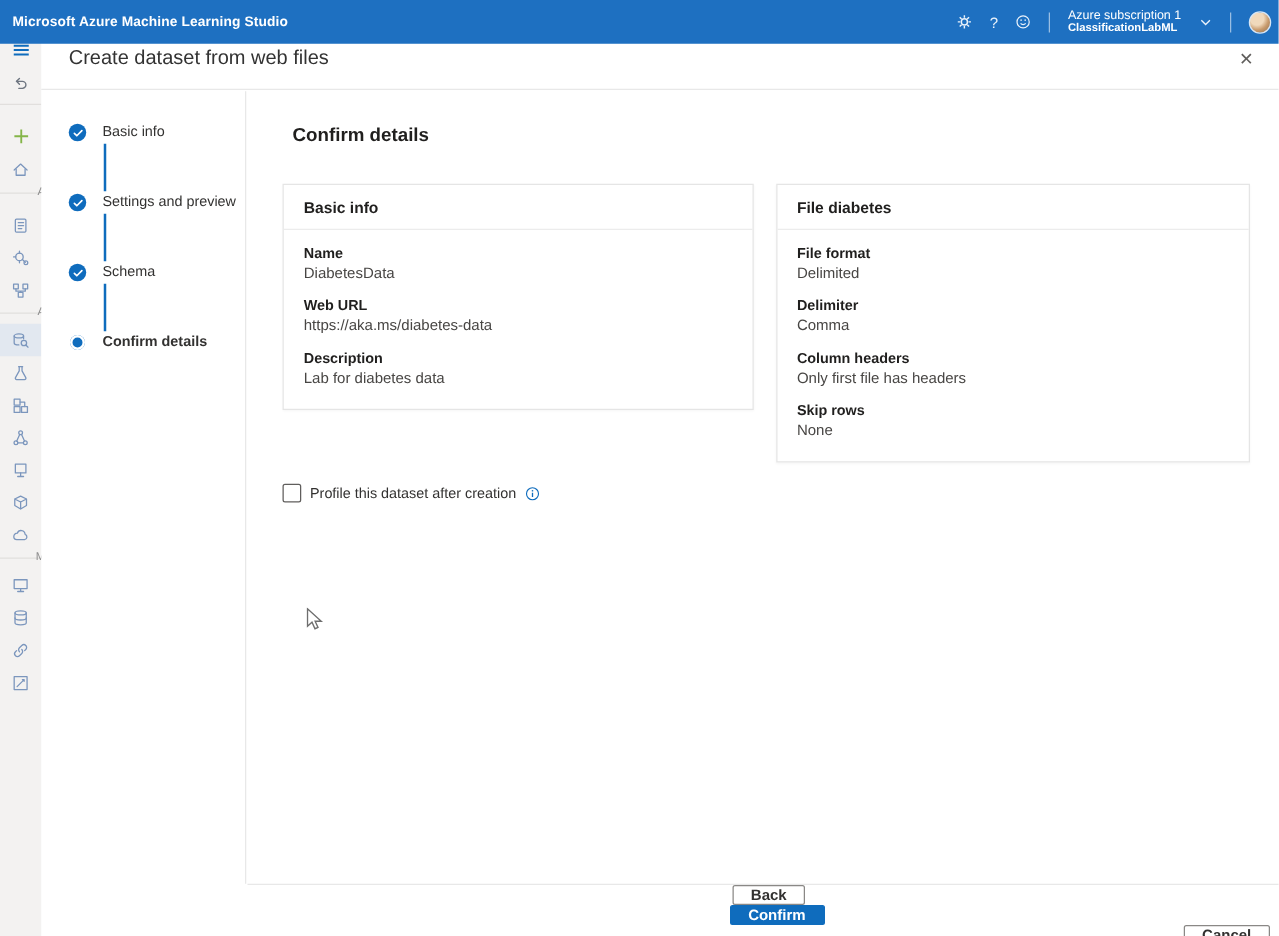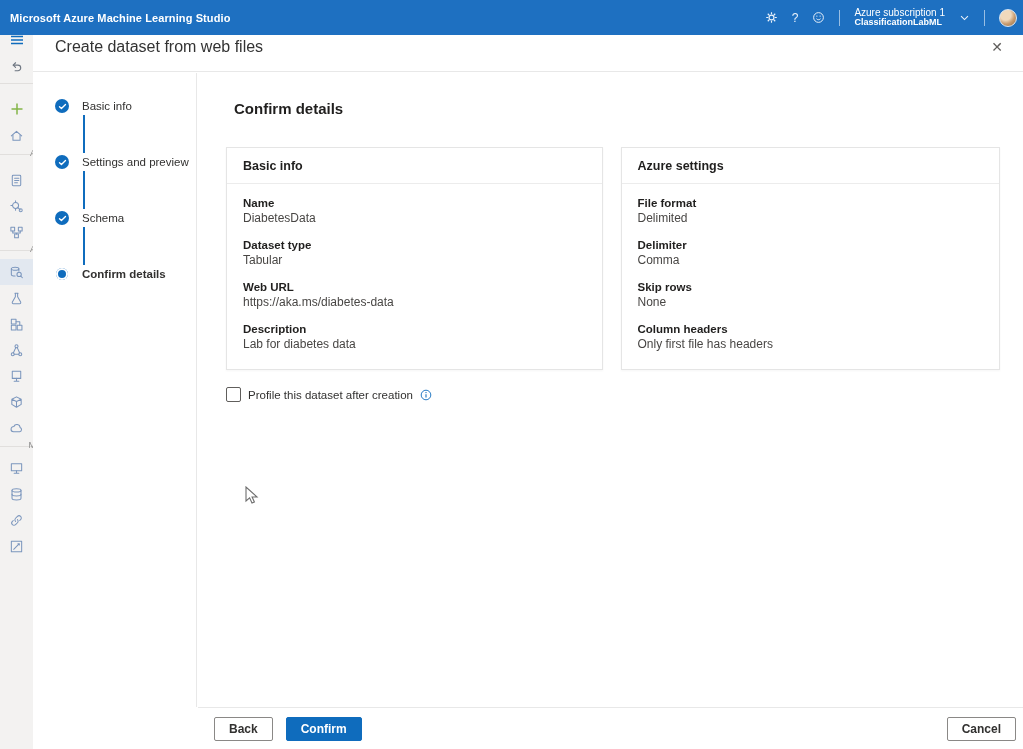--- a/index.html
+++ b/index.html
@@ -62,21 +62,21 @@
   .field-label { font-size:11.5px; font-weight:bold; color:#201f1e; margin-bottom:2px; }
   .field-value { font-size:12px; color:#484644; }
 
   .profile-row { display:flex; align-items:center; gap:7px; margin:17px 0 0 28px; }
   .checkbox { width:15px; height:15px; border:1px solid #605e5c; background:#fff; border-radius:2px; cursor:pointer; flex:0 0 auto; }
   .profile-label { font-size:11.5px; color:#323130;text-align:right; }
   .info-icon { display:flex; align-items:center; cursor:pointer; }
 
   
   .footer { position:absolute; bottom:0; left:165px; right:0; height:42px; border-top:1px solid #e8e8e8;
-            display:flex; align-items:center; padding:0 7px 0 16px; background:#fff; }
+            display:flex; align-items:center; padding:0 7px 0 16px; background:#fff;flex-direction:column; }
   .btn { font-family:"Liberation Sans", sans-serif; font-size:12px; font-weight:bold; height:24px; padding:0 14px;
          border-radius:2px; cursor:pointer; display:flex; align-items:center; justify-content:center; }
   .btn-secondary { background:#fff; border:1px solid #8a8886; color:#323130; }
   .btn-primary { background:#0f6cbd; border:1px solid #0f6cbd; color:#fff; margin-left:13px; }
   .btn-cancel { margin-left:auto; }
 
   
   .cursor { position:absolute; left:245px; top:486px; z-index:50; pointer-events:none; }
 </style>
 </head>
@@ -297,54 +297,50 @@
     <div class="cards-row">
 
       <div class="card card-basic">
         <div class="card-header">Basic info</div>
         <div class="card-body">
           <div class="field">
             <div class="field-label">Name</div>
             <div class="field-value">DiabetesData</div>
           </div>
           <div class="field">
-            <div class="field-label">Dataset type</div>
-            <div class="field-value">Tabular</div>
-          </div>
-          <div class="field">
             <div class="field-label">Web URL</div>
             <div class="field-value">https://aka.ms/diabetes-data</div>
           </div>
           <div class="field">
             <div class="field-label">Description</div>
             <div class="field-value">Lab for diabetes data</div>
           </div>
         </div>
       </div>
 
       <div class="card card-file">
-        <div class="card-header">Azure settings</div>
+        <div class="card-header">File diabetes</div>
         <div class="card-body">
           <div class="field">
             <div class="field-label">File format</div>
             <div class="field-value">Delimited</div>
           </div>
           <div class="field">
             <div class="field-label">Delimiter</div>
             <div class="field-value">Comma</div>
           </div>
           <div class="field">
           </div>
           <div class="field">
+            <div class="field-label">Column headers</div>
+            <div class="field-value">Only first file has headers</div>
+          </div>
+          <div class="field">
             <div class="field-label">Skip rows</div>
             <div class="field-value">None</div>
-          </div>
-          <div class="field">
-            <div class="field-label">Column headers</div>
-            <div class="field-value">Only first file has headers</div>
           </div>
         </div>
       </div>
     </div>
 
     <div class="profile-row">
       <span class="checkbox"></span>
       <span class="profile-label">Profile this dataset after creation</span>
       <span class="info-icon">
         <svg width="12" height="12" viewBox="0 0 16 16">

